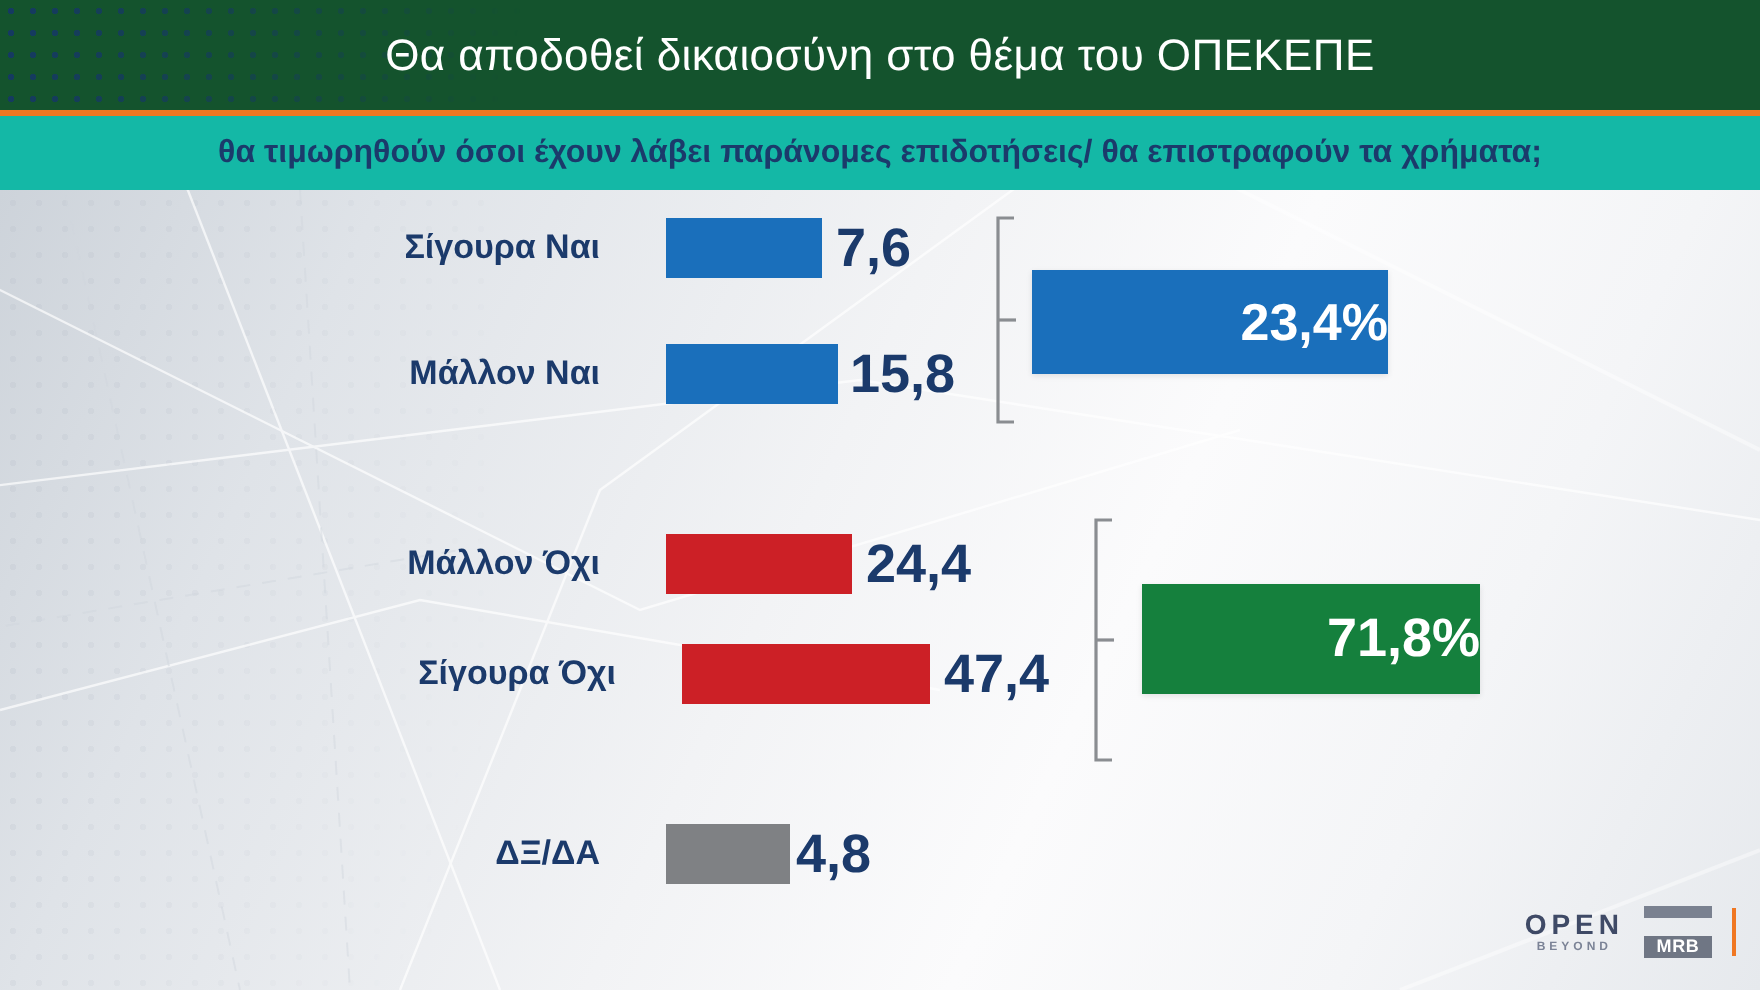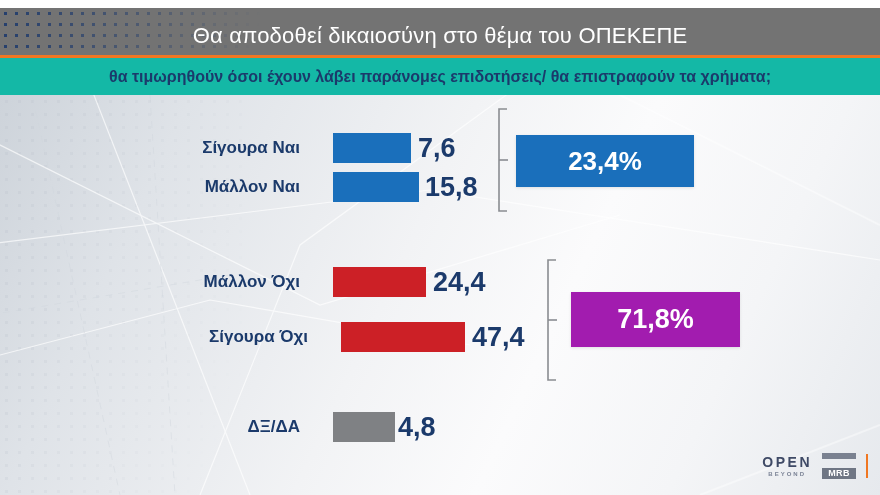--- a/index.html
+++ b/index.html
@@ -17,24 +17,24 @@
   #stage {
     position: relative;
     width: 880px;
     height: 495px;
     overflow: hidden;
   }
 
   
   #header {
     position: absolute;
-    left: 0; top: 8px;
+    left: 0; top: 0;
     width: 880px;
     height: 55px;
-    background: #737373;
+    background: #14532d;
     overflow: hidden;
   }
   #header-dots {
     position: absolute;
     left: 0; top: 0;
     width: 300px;
     height: 55px;
     background-image: radial-gradient(#16356c 1.6px, transparent 1.7px);
     background-size: 11px 11px;
     opacity: 0.9;
@@ -149,21 +149,21 @@
   .bracket {
     position: absolute;
   }
   .bracket svg { display: block; }
 
   
   .summary-box {
     position: absolute;
     display: flex;
     align-items: center;
-    justify-content: center;
+    justify-content: flex-end;
     color: #ffffff;
     font-weight: bold;
     white-space: nowrap;
     box-shadow: 0 1px 3px rgba(0,0,0,0.10);
   }
 
   
   #logos {
     position: absolute;
     right: 12px;
@@ -249,21 +249,21 @@
         <path d="M -10 220 L 230 180"></path>
         <path d="M 150 0 L 175 400"></path>
       </g>
       <g stroke="#ffffff" stroke-width="2" fill="none" opacity="0.5">
         <path d="M 600 -10 L 880 130"></path>
         <path d="M 700 400 L 880 330"></path>
       </g>
     </svg>
   </div>
 
-  <div class="row" style="left:150px; top:131px; width:345px;">
+  <div class="row" style="left:150px; top:107px; width:345px;">
     <div class="row-label" style="width:150px; right:195px;">Σίγουρα Ναι</div>
     <div class="row-bar" style="left:183px; width:78px; background:#1a6fbb;"></div>
     <div class="row-value" style="left:268px;">7,6</div>
   </div>
 
   <div class="row" style="left:150px; top:170px; width:345px;">
     <div class="row-label" style="width:150px; right:195px;">Μάλλον Ναι</div>
     <div class="row-bar" style="left:183px; width:86px; background:#1a6fbb;"></div>
     <div class="row-value" style="left:275px;">15,8</div>
   </div>
@@ -291,21 +291,21 @@
     <div class="row-value" style="left:314px;">47,4</div>
   </div>
 
   <div class="bracket" style="left:543px; top:259px; width:18px; height:122px;">
     <svg width="18" height="122" viewBox="0 0 18 122">
       <path d="M 13 1 L 5 1 L 5 121 L 13 121" stroke="#8a8d91" stroke-width="1.6" fill="none"></path>
       <path d="M 5 61 L 14 61" stroke="#8a8d91" stroke-width="1.6" fill="none"></path>
     </svg>
   </div>
 
-  <div class="summary-box" style="left:571px; top:292px; width:169px; height:55px; background:#a21caf; font-size:27px;">
+  <div class="summary-box" style="left:571px; top:292px; width:169px; height:55px; background:#15803d; font-size:27px;">
     <span>71,8%</span>
   </div>
 
   <div class="row" style="left:150px; top:410px; width:345px;">
     <div class="row-label" style="width:150px; right:195px;">ΔΞ/ΔΑ</div>
     <div class="row-bar" style="left:183px; width:62px; background:#7f8184;"></div>
     <div class="row-value" style="left:248px;">4,8</div>
   </div>
 
   <div id="logos">

